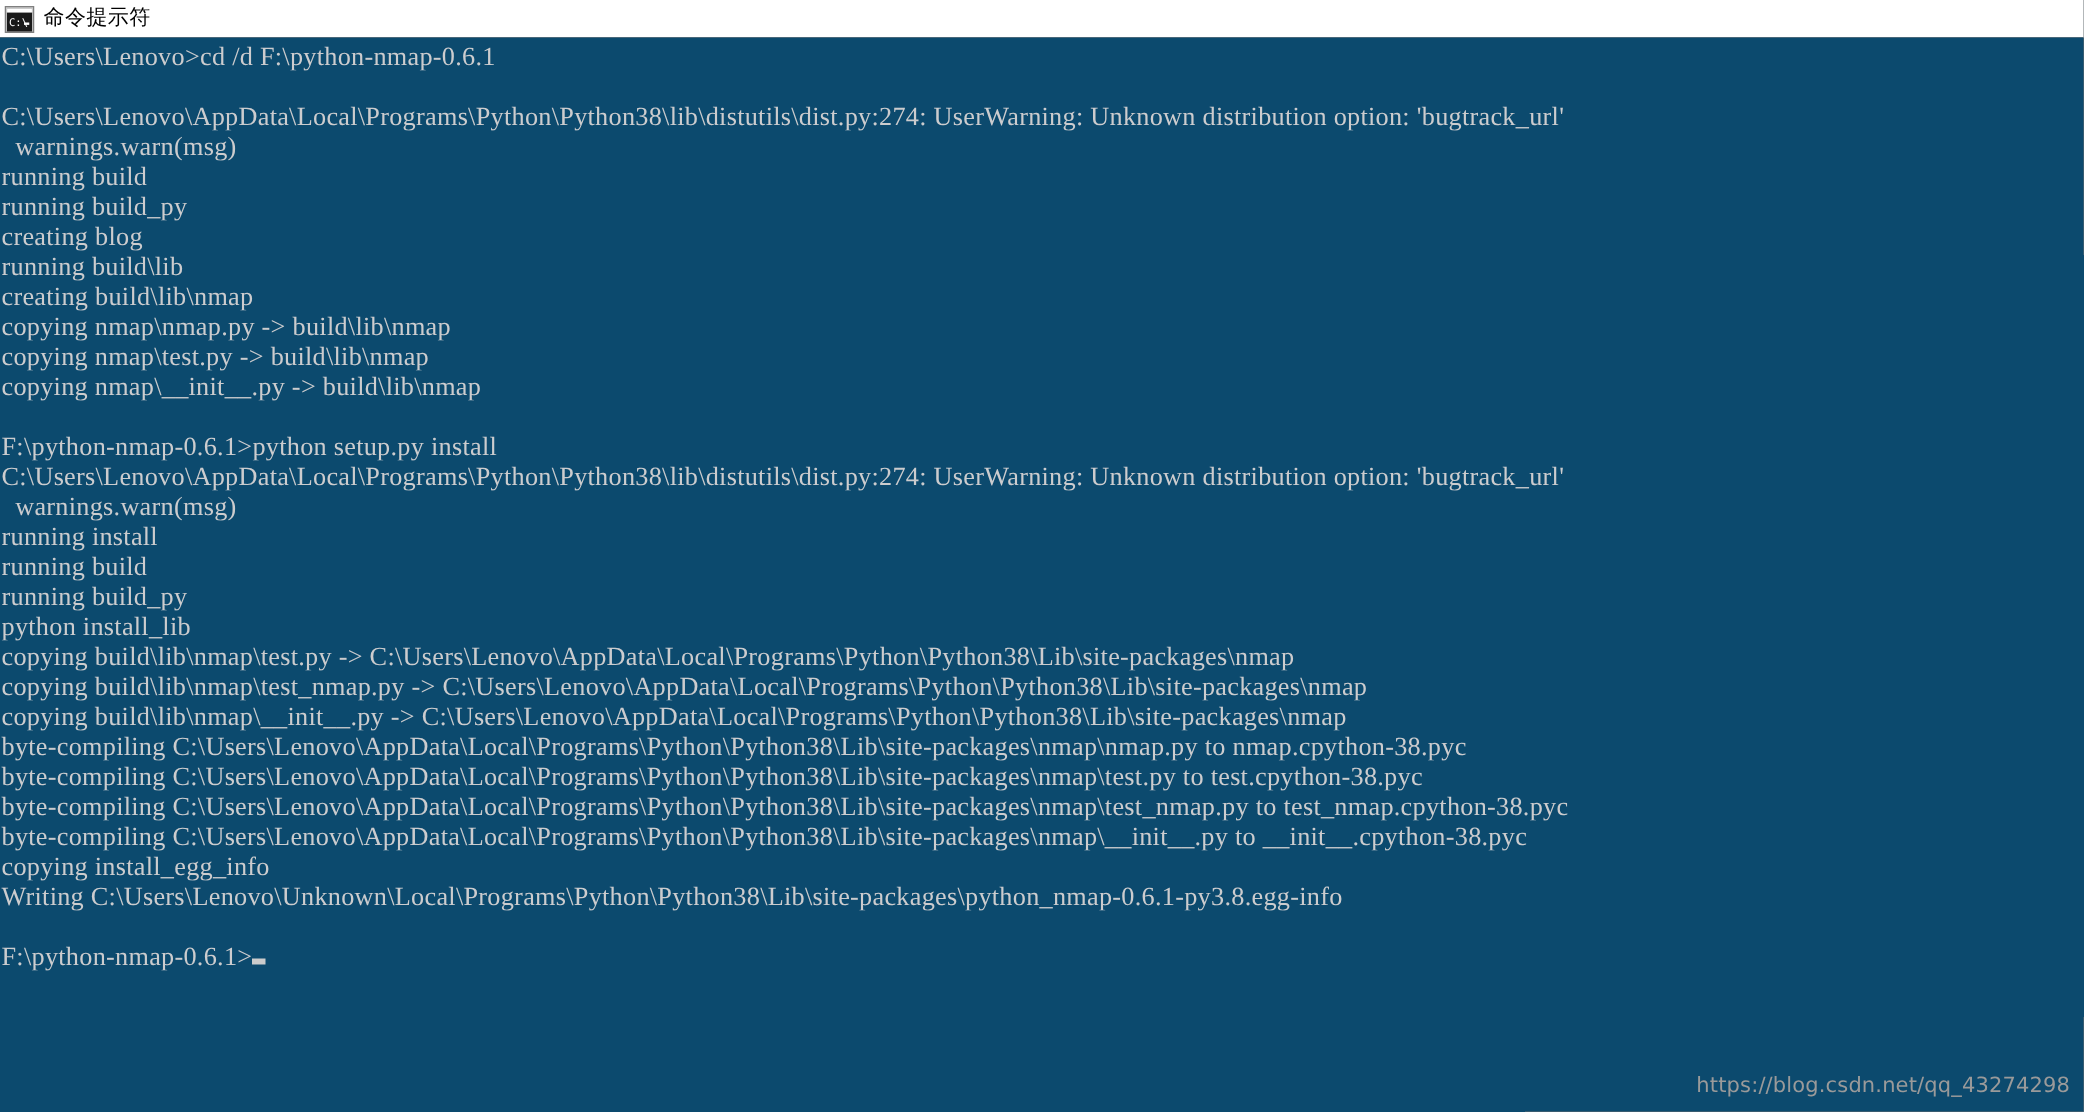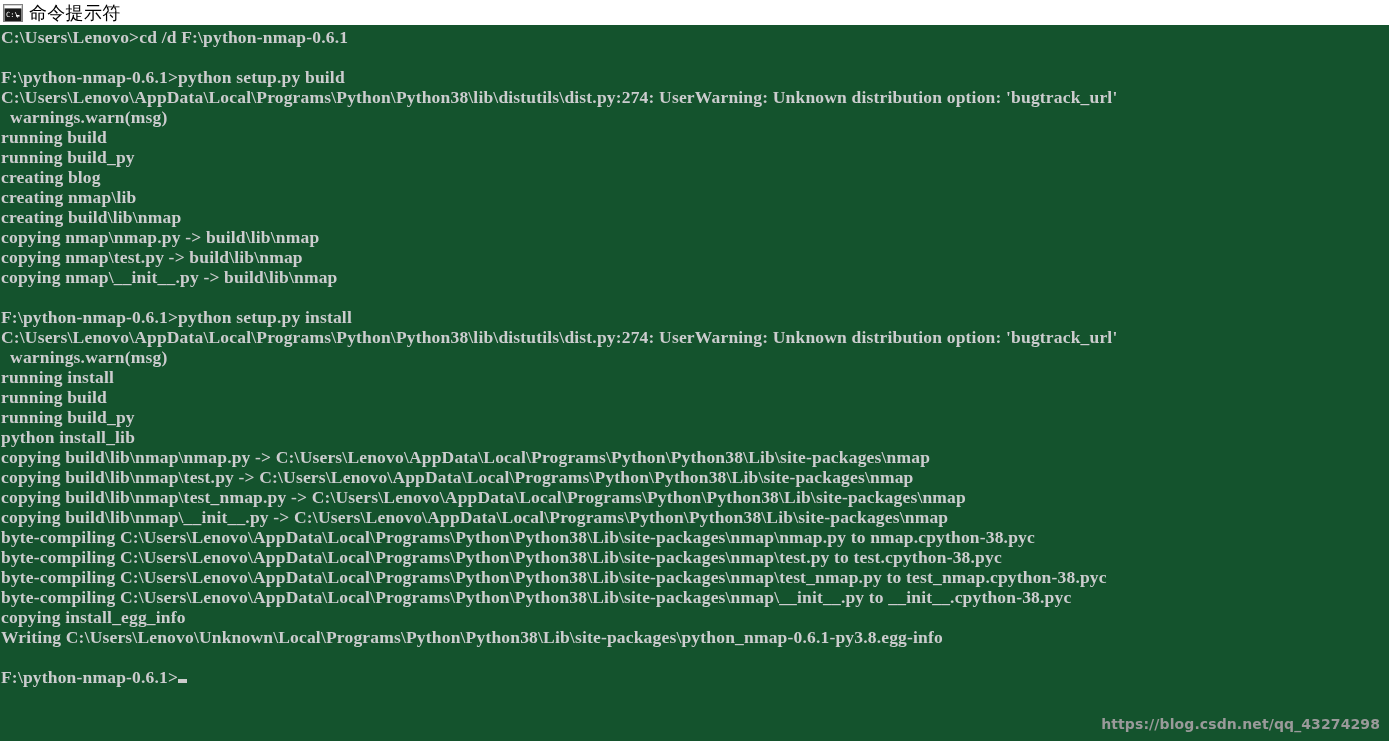--- a/index.html
+++ b/index.html
@@ -37,36 +37,35 @@
   }
   #app-icon {
     width: 20px;
     height: 18px;
     margin-right: 6px;
     flex: 0 0 auto;
     display: block;
   }
   #title-text {
     font-family: "DejaVu Sans", "Liberation Sans", sans-serif;
-    font-size: 18px;
+    font-size: 14px;
     color: #000000;
     line-height: 25px;
     white-space: nowrap;
     letter-spacing: 0.3px;
   }
 
   
   #console-body {
     flex: 1 1 auto;
     position: relative;
-    background: #14532d;
+    background: #0c4a6e;
     overflow: hidden;
     padding-top: 2px;
     box-sizing: border-box;
-    font-weight: bold;
   }
 
   #console-output {
     display: block;
     margin: 0;
     padding: 0;
   }
 
   .console-line {
     height: 20px;
@@ -124,40 +123,38 @@
       <text x="3" y="13" font-family="DejaVu Sans Mono, monospace" font-size="7" fill="#ffffff">C:\</text>
       <rect x="13" y="11" width="3.5" height="1.6" fill="#ffffff"></rect>
     </svg>
     <span id="title-text">命令提示符</span>
   </div>
 
   <div id="console-body">
     <div id="console-output">
         <div class="console-line">C:\Users\Lenovo&gt;cd /d F:\python-nmap-0.6.1</div>
         <div class="console-line blank"></div>
-        <div class="console-line">F:\python-nmap-0.6.1&gt;python setup.py build</div>
         <div class="console-line">C:\Users\Lenovo\AppData\Local\Programs\Python\Python38\lib\distutils\dist.py:274: UserWarning: Unknown distribution option: 'bugtrack_url'</div>
         <div class="console-line">  warnings.warn(msg)</div>
         <div class="console-line">running build</div>
         <div class="console-line">running build_py</div>
         <div class="console-line">creating blog</div>
-        <div class="console-line">creating nmap\lib</div>
+        <div class="console-line">running build\lib</div>
         <div class="console-line">creating build\lib\nmap</div>
         <div class="console-line">copying nmap\nmap.py -&gt; build\lib\nmap</div>
         <div class="console-line">copying nmap\test.py -&gt; build\lib\nmap</div>
         <div class="console-line">copying nmap\__init__.py -&gt; build\lib\nmap</div>
         <div class="console-line blank"></div>
         <div class="console-line">F:\python-nmap-0.6.1&gt;python setup.py install</div>
         <div class="console-line">C:\Users\Lenovo\AppData\Local\Programs\Python\Python38\lib\distutils\dist.py:274: UserWarning: Unknown distribution option: 'bugtrack_url'</div>
         <div class="console-line">  warnings.warn(msg)</div>
         <div class="console-line">running install</div>
         <div class="console-line">running build</div>
         <div class="console-line">running build_py</div>
         <div class="console-line">python install_lib</div>
-        <div class="console-line">copying build\lib\nmap\nmap.py -&gt; C:\Users\Lenovo\AppData\Local\Programs\Python\Python38\Lib\site-packages\nmap</div>
         <div class="console-line">copying build\lib\nmap\test.py -&gt; C:\Users\Lenovo\AppData\Local\Programs\Python\Python38\Lib\site-packages\nmap</div>
         <div class="console-line">copying build\lib\nmap\test_nmap.py -&gt; C:\Users\Lenovo\AppData\Local\Programs\Python\Python38\Lib\site-packages\nmap</div>
         <div class="console-line">copying build\lib\nmap\__init__.py -&gt; C:\Users\Lenovo\AppData\Local\Programs\Python\Python38\Lib\site-packages\nmap</div>
         <div class="console-line">byte-compiling C:\Users\Lenovo\AppData\Local\Programs\Python\Python38\Lib\site-packages\nmap\nmap.py to nmap.cpython-38.pyc</div>
         <div class="console-line">byte-compiling C:\Users\Lenovo\AppData\Local\Programs\Python\Python38\Lib\site-packages\nmap\test.py to test.cpython-38.pyc</div>
         <div class="console-line">byte-compiling C:\Users\Lenovo\AppData\Local\Programs\Python\Python38\Lib\site-packages\nmap\test_nmap.py to test_nmap.cpython-38.pyc</div>
         <div class="console-line">byte-compiling C:\Users\Lenovo\AppData\Local\Programs\Python\Python38\Lib\site-packages\nmap\__init__.py to __init__.cpython-38.pyc</div>
         <div class="console-line">copying install_egg_info</div>
         <div class="console-line">Writing C:\Users\Lenovo\Unknown\Local\Programs\Python\Python38\Lib\site-packages\python_nmap-0.6.1-py3.8.egg-info</div>
         <div class="console-line blank"></div>

